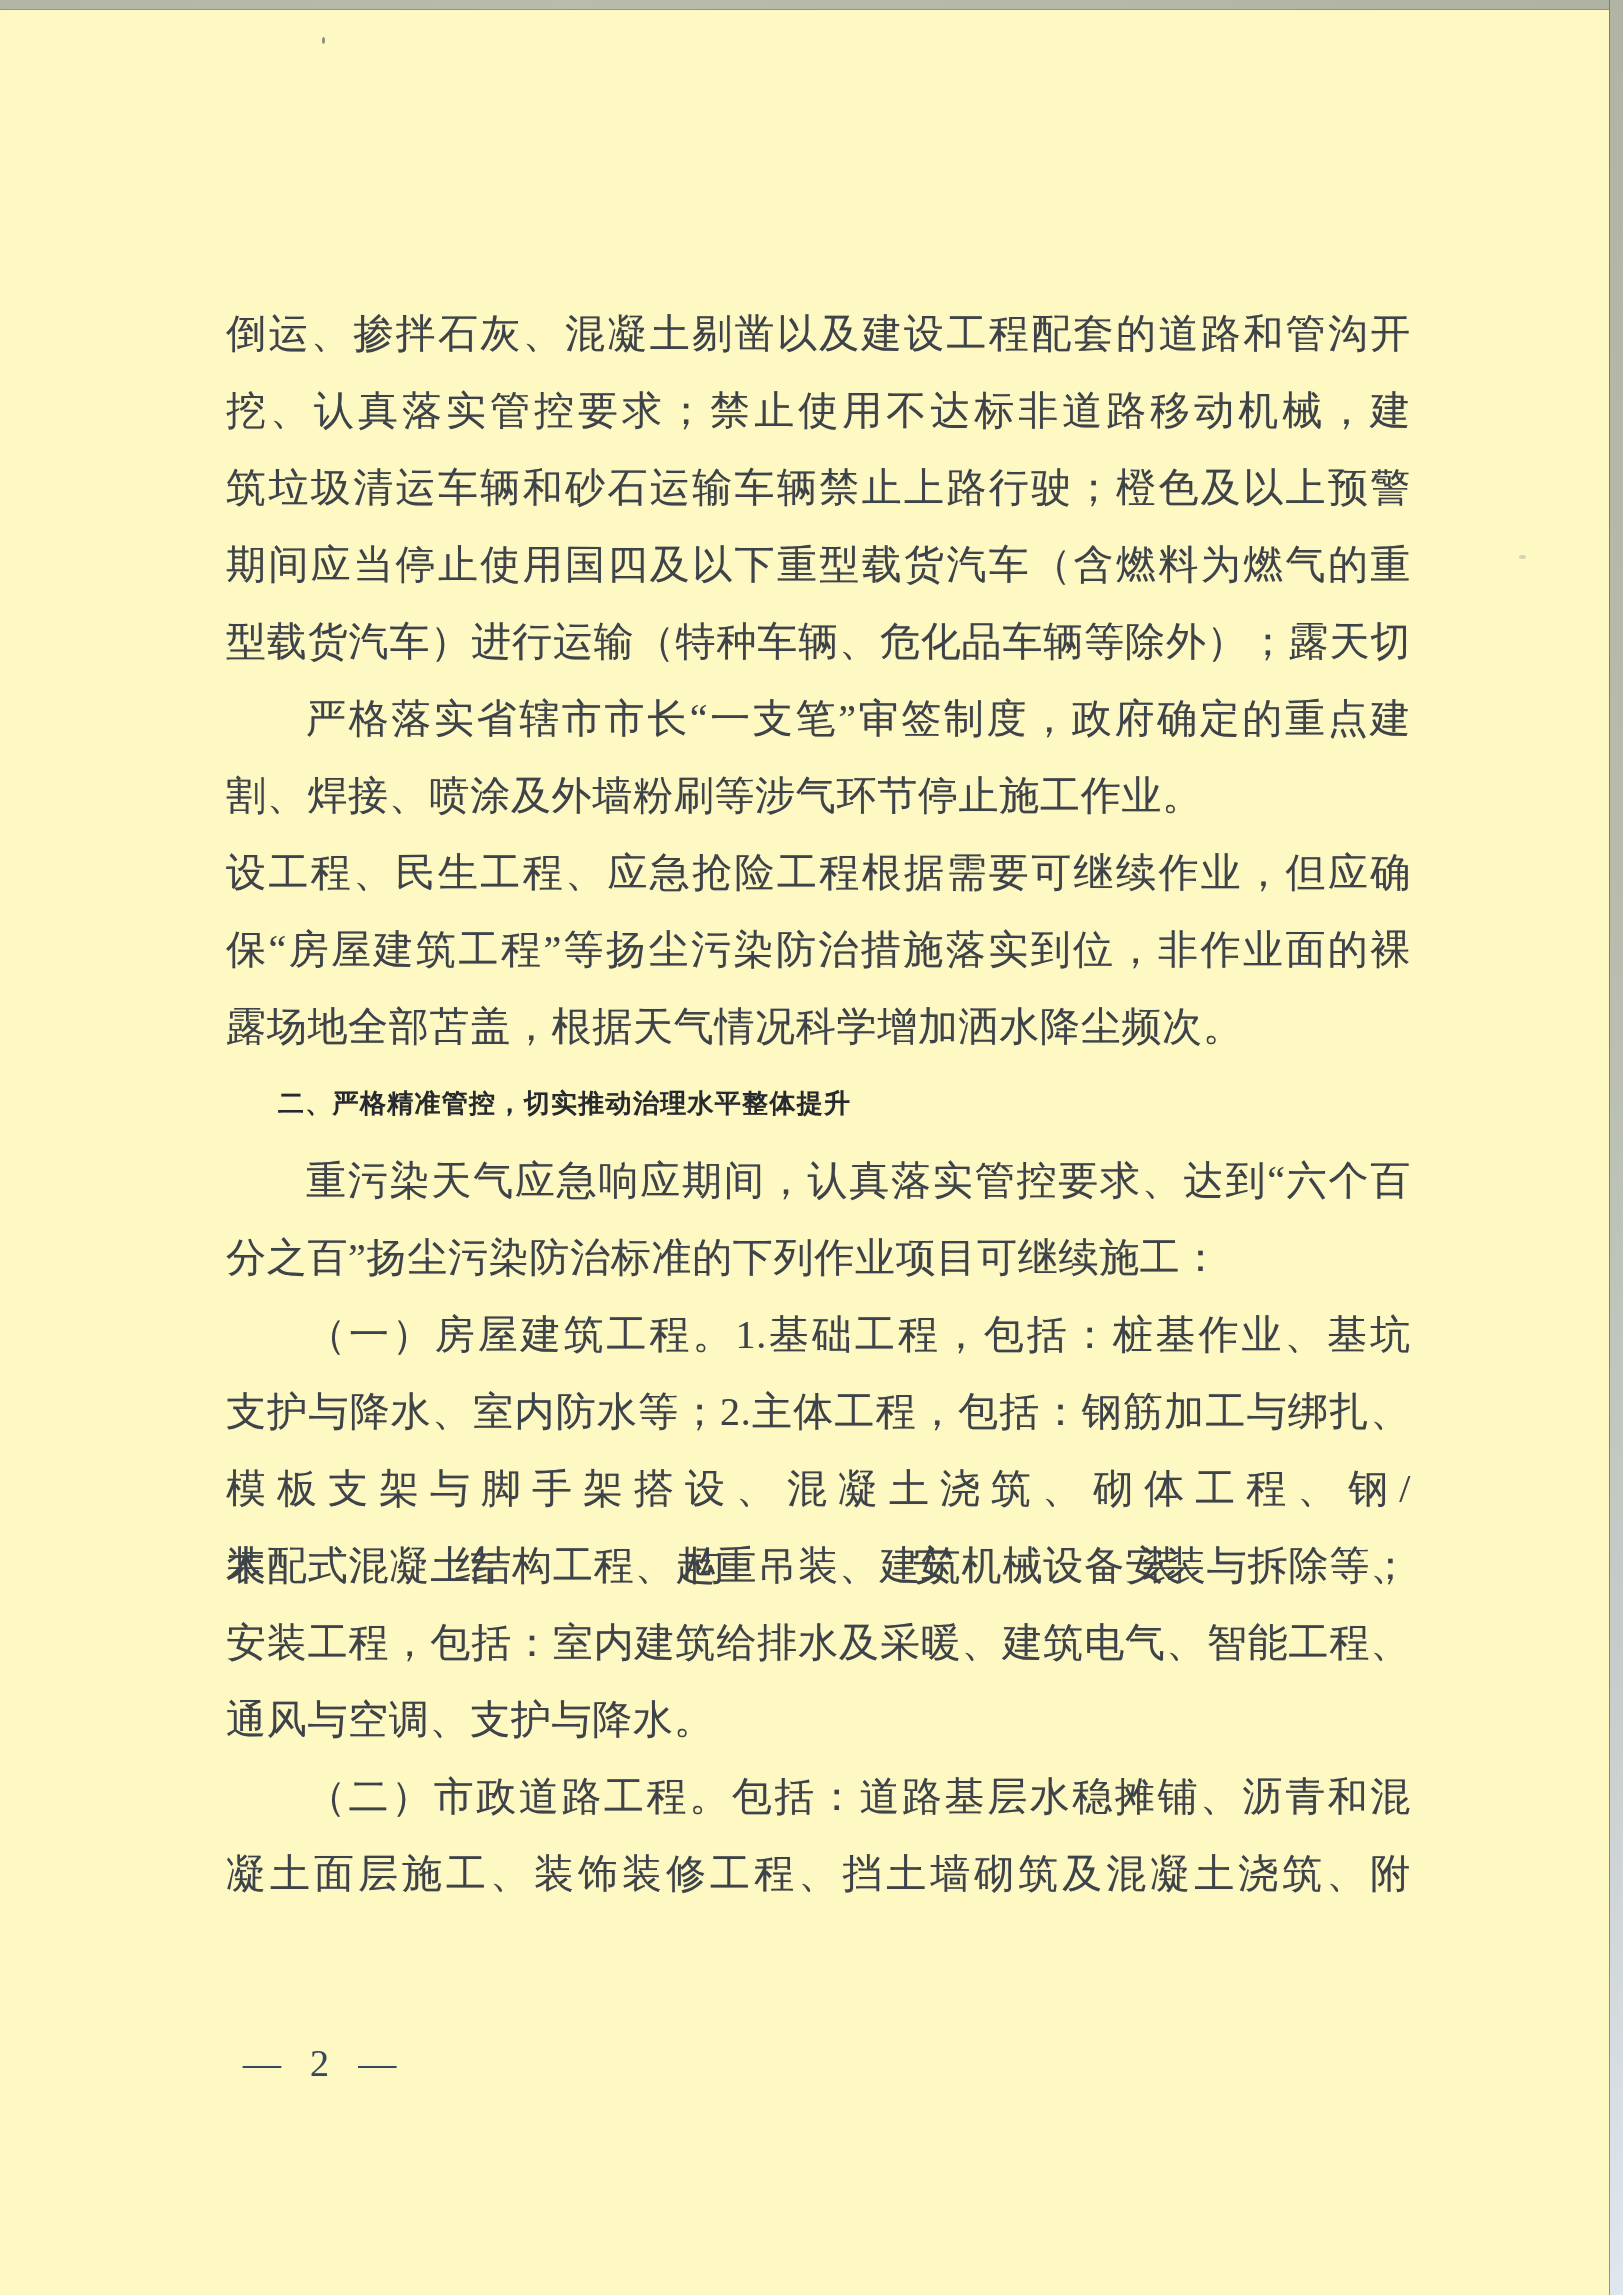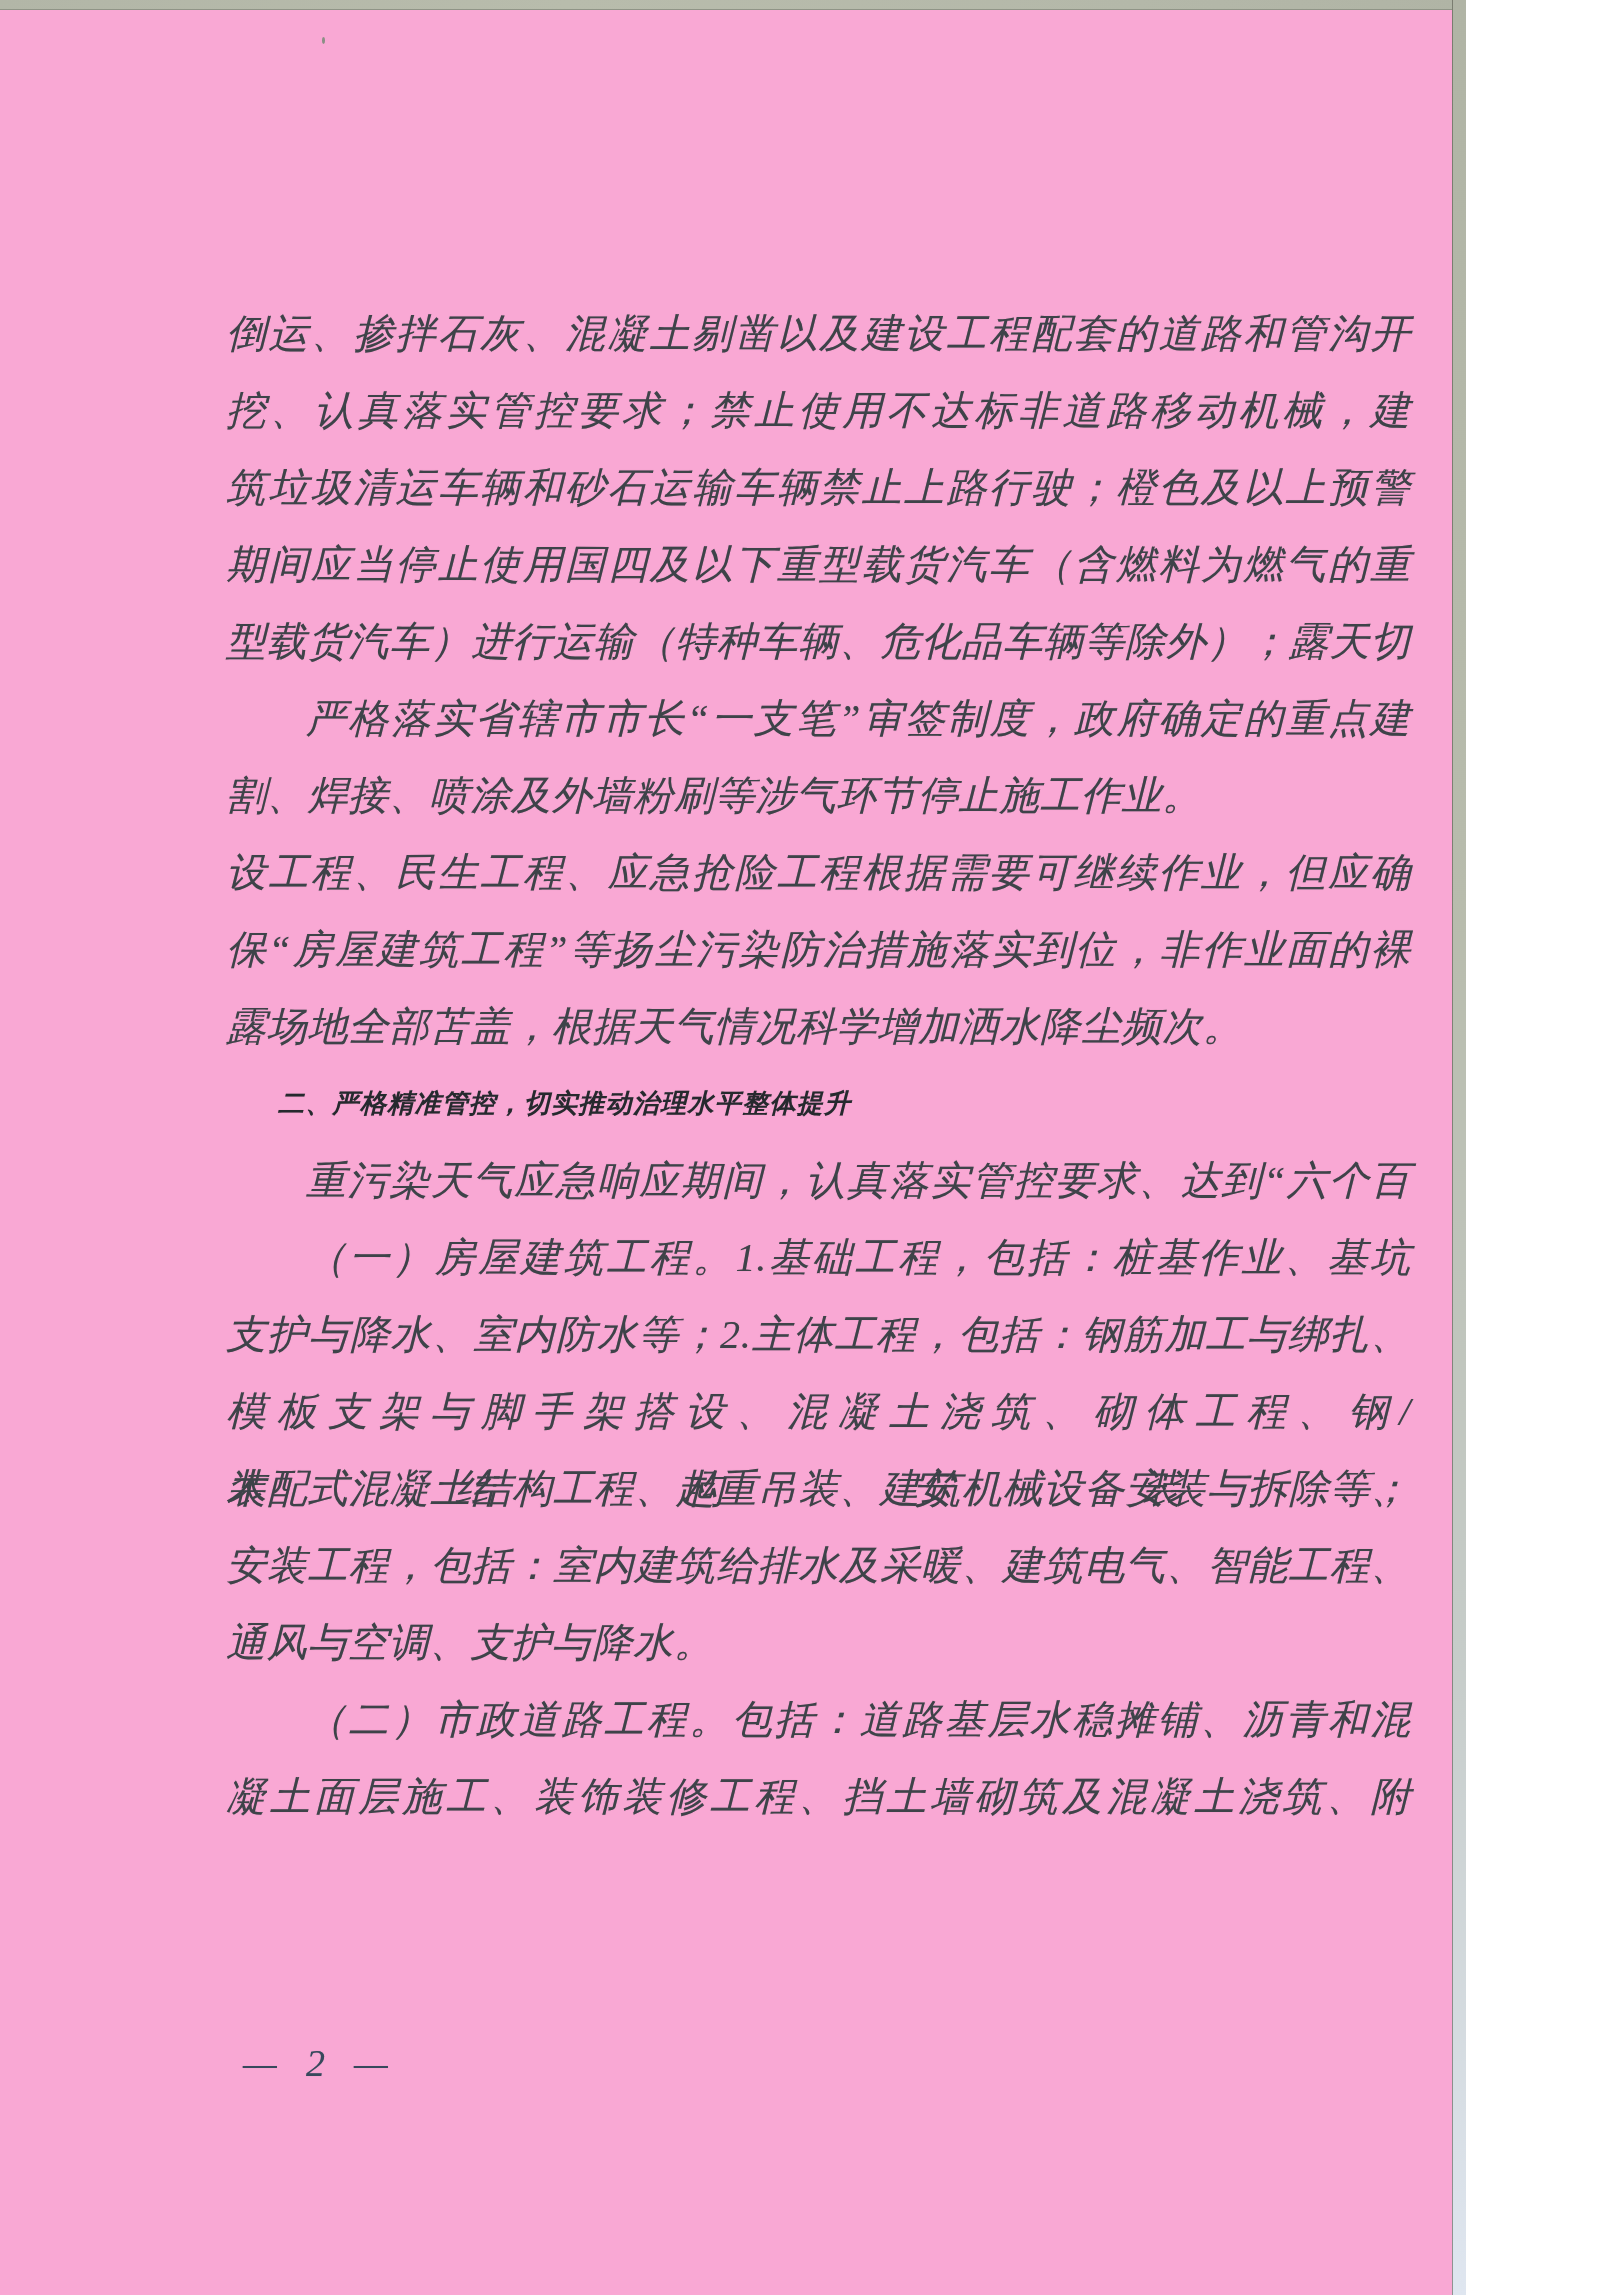--- a/index.html
+++ b/index.html
@@ -1,23 +1,22 @@
 <!DOCTYPE html>
 <html style="font-size:10.5px"><head>
 <meta charset="utf-8">
 <style>
   html,body{margin:0;padding:0;background:#ffffff;}
   .page{
     position:relative;
-    width:1466px;
+    width:1623px;
     height:2295px;
-    background:#f9a8d4;
+    background:#fef9c3;
     overflow:hidden;
     font-family:"Liberation Serif","DejaVu Serif",serif;
-    font-style:italic;
   }
   
   .edge-top{
     position:absolute;left:0;top:0;width:1623px;height:9.2px;
     background:linear-gradient(90deg,#b2b6a7 0%,#b8bcac 35%,#b4b8a9 70%,#aeb2a3 100%);
     border-bottom:1.3px solid #8f9486;
   }
   .edge-right{
     position:absolute;top:0;right:0;width:13px;height:2295px;
     background:linear-gradient(180deg,#b0b4a5 0%,#b8bcad 40%,#c6ccc9 72%,#dfe6f0 100%);
@@ -80,20 +79,21 @@
     <div class="line j">筑垃圾清运车辆和砂石运输车辆禁止上路行驶；橙色及以上预警</div>
     <div class="line j">期间应当停止使用国四及以下重型载货汽车（含燃料为燃气的重</div>
     <div class="line j">型载货汽车）进行运输（特种车辆、危化品车辆等除外）；露天切</div>
     <div class="line j ind">严格落实省辖市市长“一支笔”审签制度，政府确定的重点建</div>
     <div class="line">割、焊接、喷涂及外墙粉刷等涉气环节停止施工作业。</div>
     <div class="line j">设工程、民生工程、应急抢险工程根据需要可继续作业，但应确</div>
     <div class="line j">保“房屋建筑工程”等扬尘污染防治措施落实到位，非作业面的裸</div>
     <div class="line">露场地全部苫盖，根据天气情况科学增加洒水降尘频次。</div>
     <div class="line head ind">二、严格精准管控，切实推动治理水平整体提升</div>
     <div class="line j ind">重污染天气应急响应期间，认真落实管控要求、达到“六个百</div>
+    <div class="line">分之百”扬尘污染防治标准的下列作业项目可继续施工：</div>
     <div class="line j ind">（一）房屋建筑工程。1.基础工程，包括：桩基作业、基坑</div>
     <div class="line j">支护与降水、室内防水等；2.主体工程，包括：钢筋加工与绑扎、</div>
     <div class="line j">模板支架与脚手架搭设、混凝土浇筑、砌体工程、钢/木结构安装、</div>
     <div class="line j">装配式混凝土结构工程、起重吊装、建筑机械设备安装与拆除等；</div>
     <div class="line j">安装工程，包括：室内建筑给排水及采暖、建筑电气、智能工程、</div>
     <div class="line">通风与空调、支护与降水。</div>
     <div class="line j ind">（二）市政道路工程。包括：道路基层水稳摊铺、沥青和混</div>
     <div class="line j">凝土面层施工、装饰装修工程、挡土墙砌筑及混凝土浇筑、附</div>
   </div>
 

